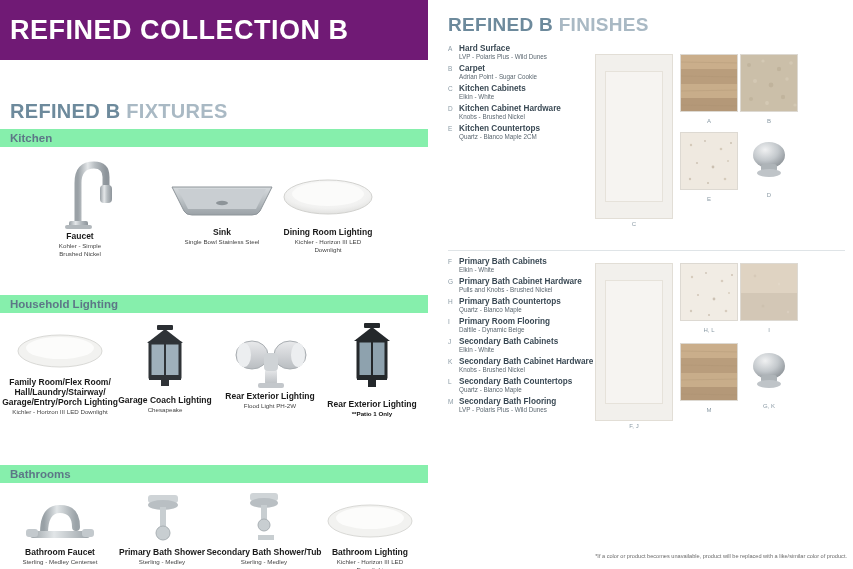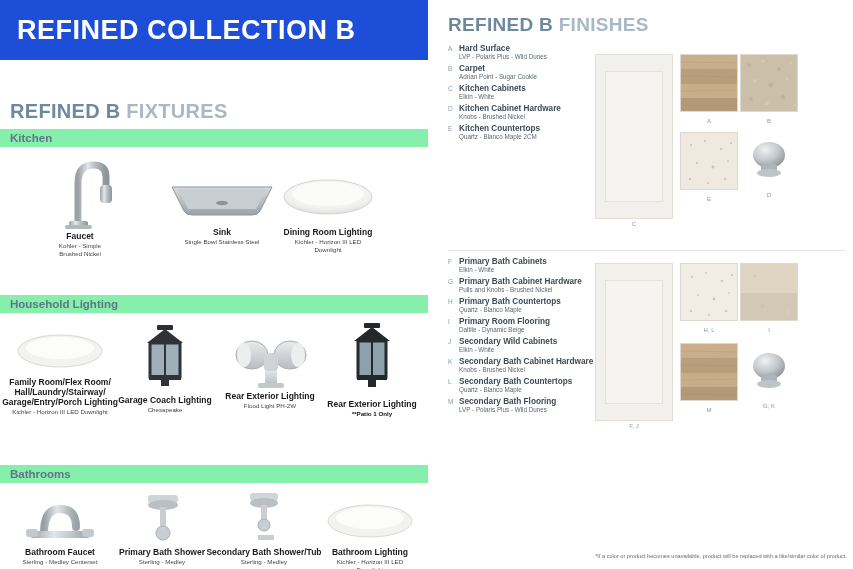--- a/index.html
+++ b/index.html
@@ -12,24 +12,24 @@
     overflow: hidden;
     position: relative;
   }
   .page { position: relative; width: 853px; height: 569px; }
 
   
   .left {
     position: absolute; left:0; top:0; width: 428px; height: 569px;
   }
   .title-banner {
-    background: #1d4ed8;
+    background: #701a75;
     height: 60px;
     display: flex; align-items: center;
-    padding-left: 17px;
+    padding-left: 10px;
   }
   .title-banner .t {
     color: #ffffff;
     font-size: 27px;
     font-weight: bold;
     letter-spacing: 0.5px;
   }
   .sec-head {
     padding: 10px 0 4px 10px;
     font-size: 20px;
@@ -461,21 +461,21 @@
         <div class="lg-row">
           <div class="lg-letter">I</div>
           <div class="lg-text">
             <div class="l1">Primary Room Flooring</div>
             <div class="l2">Daltile - Dynamic Beige</div>
           </div>
         </div>
         <div class="lg-row">
           <div class="lg-letter">J</div>
           <div class="lg-text">
-            <div class="l1">Secondary Wild Cabinets</div>
+            <div class="l1">Secondary Bath Cabinets</div>
             <div class="l2">Elkin - White</div>
           </div>
         </div>
         <div class="lg-row">
           <div class="lg-letter">K</div>
           <div class="lg-text">
             <div class="l1">Secondary Bath Cabinet Hardware</div>
             <div class="l2">Knobs - Brushed Nickel</div>
           </div>
         </div>

